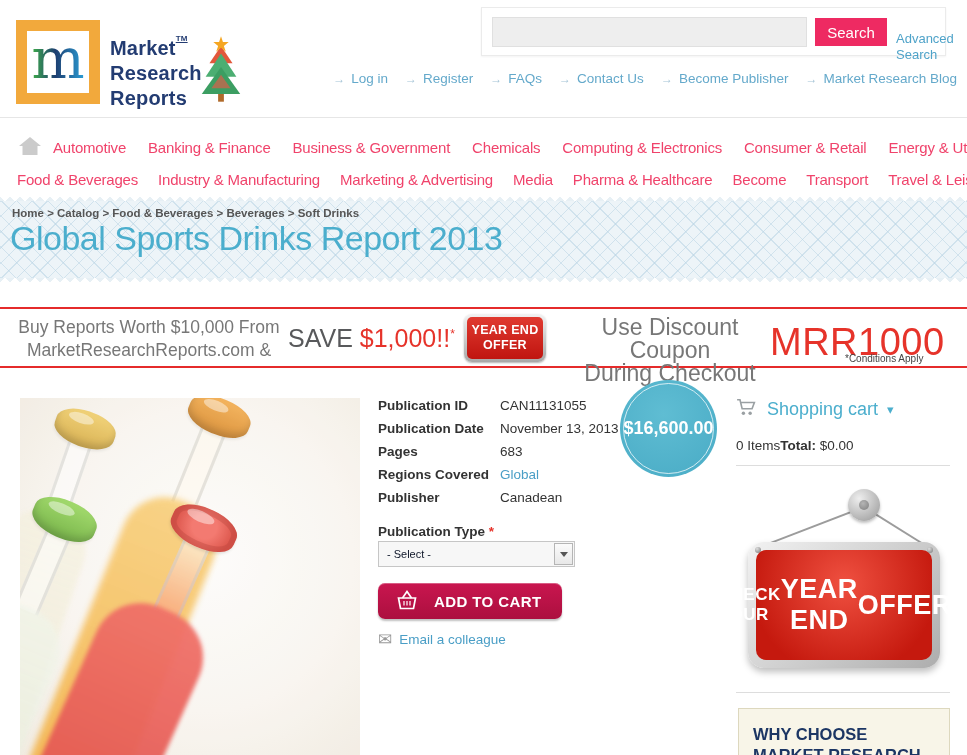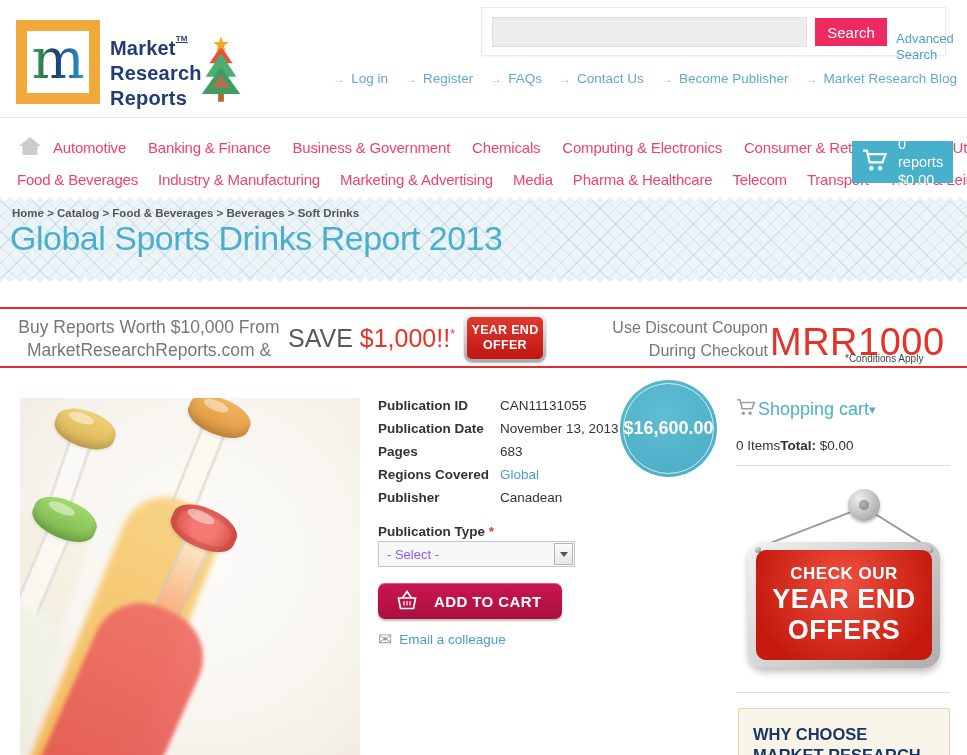--- a/index.html
+++ b/index.html
@@ -48,21 +48,21 @@
   .page-title { position:absolute; left:10px; top:219px; font-size:34px; color:#4BAECD; z-index:3; letter-spacing:-0.5px; }
 
   
   .promo { position:absolute; left:0; top:307px; width:967px; height:61px; background:#fff; border-top:2px solid #E52B2B; border-bottom:2px solid #E52B2B; }
   .promo .buy { position:absolute; left:18px; top:7px; width:262px; text-align:center; font-size:17.5px; line-height:23px; color:#777; }
   .promo .save { position:absolute; left:288px; top:15px; font-size:25px; color:#58595B; white-space:nowrap; }
   .promo .save .amt { color:#E6332A; }
   .promo .save sup { color:#E6332A; font-size:12px; }
   .badge { position:absolute; left:464px; top:5px; width:82px; height:48px; border-radius:8px; background:linear-gradient(#F2F2F2,#A8A8A8); padding:3px; box-shadow:0 1px 2px rgba(0,0,0,.3); }
   .badge .inner { width:100%; height:100%; border-radius:5px; background:linear-gradient(#E03A30,#C01510); color:#fff; font-weight:bold; font-size:12.5px; line-height:15px; display:flex; flex-direction:column; align-items:center; justify-content:center; letter-spacing:0.3px; }
-  .promo .use { position:absolute; left:572px; top:7px; width:196px; text-align:right; font-size:16px; line-height:23px; color:#777; }
+  .promo .use { position:absolute; left:572px; top:7px; width:196px; text-align:center; font-size:23px; line-height:23px; color:#777; }
   .promo .code { position:absolute; left:770px; top:12px; font-size:38px; color:#E6332A; letter-spacing:0.5px; }
   .promo .cond { position:absolute; left:845px; top:44px; font-size:10px; color:#444;text-align:center; }
 
   
   .product-image { position:absolute; left:20px; top:398px; width:340px; height:357px; overflow:hidden;
      background:radial-gradient(ellipse at 55% 45%, #FDFCFA 0%, #F8F4EE 55%, #EFE8DC 100%); }
   .bottle { position:absolute; transform-origin:50% 0; }
   .cap { position:relative; height:36px; border-radius:48%/42%; margin:0 auto; z-index:2; box-shadow:inset 0 -5px 7px rgba(0,0,0,.18), 0 2px 3px rgba(0,0,0,.08); }
   .cap::after { content:""; position:absolute; left:18%; top:12%; width:42%; height:28%; background:rgba(255,255,255,.45); border-radius:50%; }
   .neck { margin:-6px auto 0; background:rgba(255,255,255,.5); border-left:3px solid rgba(190,190,185,.45); border-right:3px solid rgba(190,190,185,.45); }
@@ -90,44 +90,44 @@
   .field-row { display:flex; height:23px; }
   .field-label { width:122px; font-weight:bold; font-size:13.5px; color:#333; }
   .field-value { font-size:13.5px; color:#333; }
   .field-value.link { color:#4A9EC6; cursor:pointer; }
   .price-circle { position:absolute; left:620px; top:380px; width:97px; height:97px; border-radius:50%; background:radial-gradient(circle at 45% 35%, #5FBDD3, #4FB0C9 70%); display:flex; align-items:center; justify-content:center; color:#fff; font-weight:bold; font-size:18px;text-align:center; }
   .price-circle::after { content:""; position:absolute; inset:3px; border:1px solid rgba(255,255,255,.75); border-radius:50%; }
 
   .pubtype-label { position:absolute; left:378px; top:524px; font-weight:bold; font-size:13.5px; color:#333; }
   .pubtype-label .req { color:#E6332A; }
   .select { position:absolute; left:378px; top:541px; width:197px; height:26px; background:#F7F7F7; border:1px solid #C6C6C6; display:flex; align-items:center; cursor:pointer; }
-  .select .val { flex:1; padding-left:8px; font-size:13px; color:#8b5cf6; }
+  .select .val { flex:1; padding-left:8px; font-size:11px; color:#0f172a; }
   .select .sbtn { width:19px; height:22px; margin-right:1px; background:linear-gradient(#FBFBFB,#E8E8E8); border:1px solid #B5B5B5; display:flex; align-items:center; justify-content:center; }
   .select .tri { width:0; height:0; border-left:4px solid transparent; border-right:4px solid transparent; border-top:5px solid #555; }
 
   .add-cart { position:absolute; left:378px; top:583px; width:184px; height:36px; border:none; border-radius:7px; background:linear-gradient(#C9164F,#AC0F3F); box-shadow:0 2px 2px rgba(0,0,0,.25), inset 0 1px 0 rgba(255,255,255,.3); color:#fff; font-weight:bold; font-size:15px; letter-spacing:0.4px; display:flex; align-items:center; gap:16px; padding:0 0 0 18px; cursor:pointer; font-family:"Liberation Sans",sans-serif; }
   .email-link { position:absolute; left:378px; top:629px; display:flex; align-items:center; gap:7px; text-decoration:none; }
   .email-link .env { color:#999; font-size:17px; }
   .email-link .txt { color:#4A9EC6; font-size:13.5px; }
 
   
-  .side-cart-hdr { position:absolute; left:736px; top:398px; display:flex; align-items:center; gap:0; cursor:pointer; }
+  .side-cart-hdr { position:absolute; left:736px; top:398px; display:flex; align-items:center; gap:9px; cursor:pointer; }
   .side-cart-hdr .title { color:#4BAECD; font-size:18px; }
   .side-cart-hdr .chev { color:#4BAECD; font-size:13px; }
   .side-cart-line { position:absolute; left:736px; top:438px; font-size:13.5px; color:#333; }
   .side-cart-line b { font-weight:bold; }
   .side-hr { position:absolute; left:736px; width:214px; height:1px; background:#DDD; }
   .hr1 { top:465px; } .hr2 { top:692px; }
 
   .sign-area { position:absolute; left:738px; top:483px; width:212px; height:192px; }
   .sign-area svg.wires { position:absolute; left:0; top:0; }
   .pin { position:absolute; left:110px; top:6px; width:32px; height:32px; border-radius:50%; background:radial-gradient(circle at 35% 30%, #EEE, #969696); box-shadow:0 2px 3px rgba(0,0,0,.25); }
   .pin::after { content:""; position:absolute; left:11px; top:11px; width:10px; height:10px; border-radius:50%; background:radial-gradient(circle at 40% 35%, #B5B5B5, #7E7E7E); }
   .sign { position:absolute; left:10px; top:59px; width:192px; height:126px; border-radius:16px; background:linear-gradient(135deg,#F2F2F2,#ADADAD); padding:8px; box-shadow:0 4px 7px rgba(0,0,0,.25); }
-  .sign .face { position:relative; width:100%; height:100%; border-radius:10px; background:radial-gradient(circle at 50% 30%, #EF5040, #C5190E 80%); display:flex; flex-direction:column; align-items:center; justify-content:center; color:#fff; font-weight:bold; text-align:center; }
+  .sign .face { position:relative; width:100%; height:100%; border-radius:10px; background:radial-gradient(circle at 50% 30%, #EF5040, #C5190E 80%); display:flex; flex-direction:row; align-items:center; justify-content:center; color:#fff; font-weight:bold; text-align:center; }
   .sign .l1 { font-size:17px; letter-spacing:0.5px; }
   .sign .l2,.sign .l3 { font-size:27px; letter-spacing:0.5px; line-height:31px; }
   .screw { position:absolute; width:6px; height:6px; border-radius:50%; background:radial-gradient(circle at 35% 30%, #DDD, #777); top:5px; }
   .screw.left { left:7px; } .screw.right { right:7px; }
 
   .why-box { position:absolute; left:738px; top:708px; width:212px; height:70px; background:#F8F5E8; border:1px solid #DDD8BE; padding:15px 14px; color:#1C3664; font-weight:bold; font-size:16.5px; line-height:21px; }
 </style>
 </head>
 <body>
 
@@ -211,38 +211,25 @@
     <a href="#">Computing &amp; Electronics</a>
     <a href="#">Consumer &amp; Retail</a>
     <a href="#">Energy &amp; Utilities</a>
   </div>
   <div class="catrow catrow2">
     <a href="#">Food &amp; Beverages</a>
     <a href="#">Industry &amp; Manufacturing</a>
     <a href="#">Marketing &amp; Advertising</a>
     <a href="#">Media</a>
     <a href="#">Pharma &amp; Healthcare</a>
-    <a href="#">Telecom</a>
+    <a href="#">Become</a>
     <a href="#">Transport</a>
     <a href="#">Travel &amp; Leisure</a>
   </div>
 
-  <div class="cart-box">
-    <span>
-      <svg width="28" height="24" viewBox="0 0 24 20">
-        <path d="M1 2 h3.2 l2.4 10 h11 l2.6 -7 h-14.4" fill="none" stroke="#fff" stroke-width="1.8"></path>
-        <circle cx="8" cy="17" r="1.9" fill="#fff"></circle>
-          <circle cx="15.5" cy="17" r="1.9" fill="#fff"></circle>
-      </svg>
-    </span>
-    <span class="txt">
-      <div>0 reports</div>
-      <div>$0.00</div>
-    </span>
-  </div>
 
   <div class="zz zz-top"></div>
   <div class="pattern"></div>
   <div class="zz zz-bottom"></div>
   <div class="breadcrumb">Home &gt; Catalog &gt; Food &amp; Beverages &gt; Beverages &gt; Soft Drinks</div>
   <div class="page-title">Global Sports Drinks Report 2013</div>
 
   <div class="promo">
     <div class="buy">
       <div>Buy Reports Worth $10,000 From</div>

